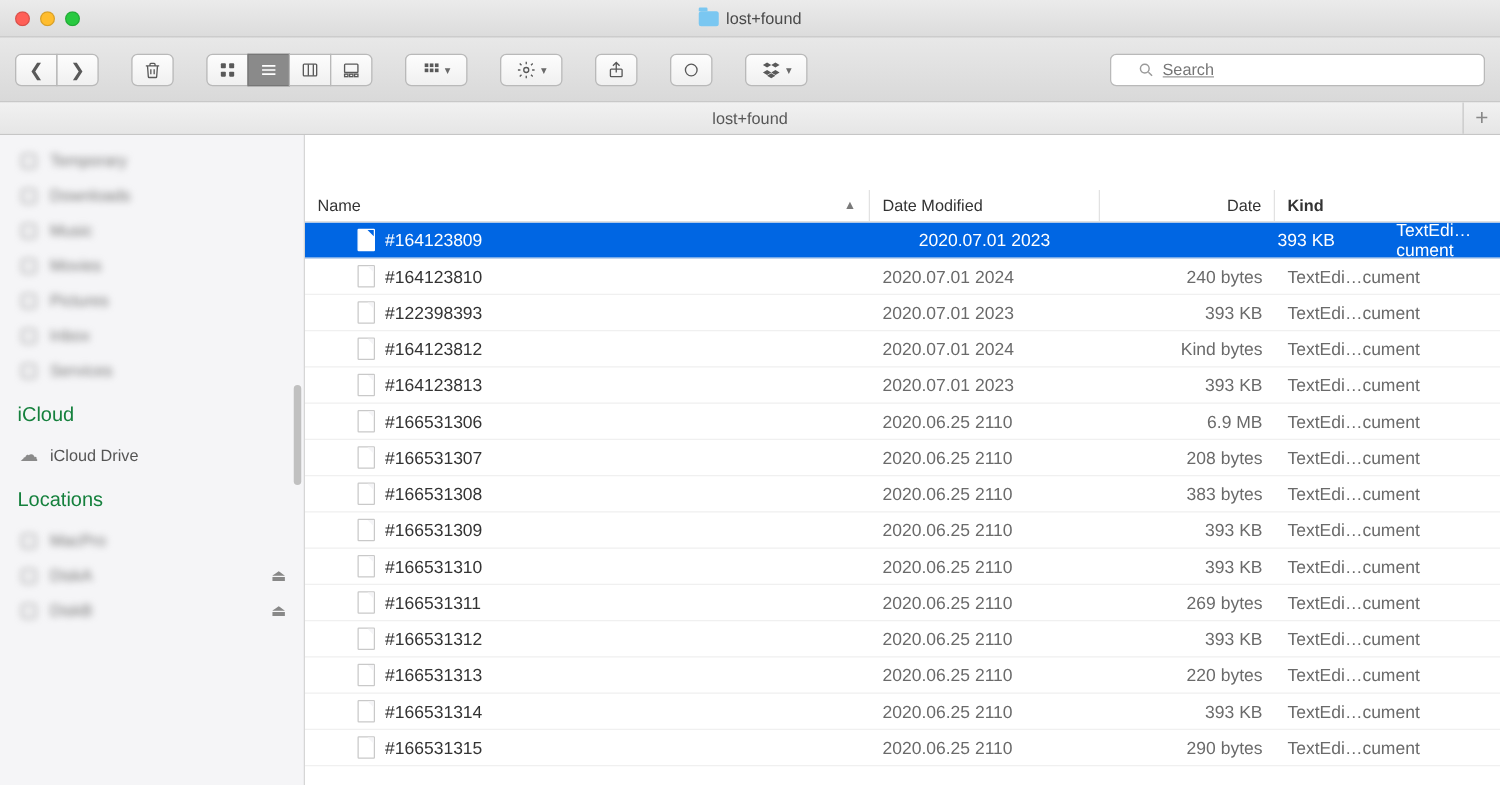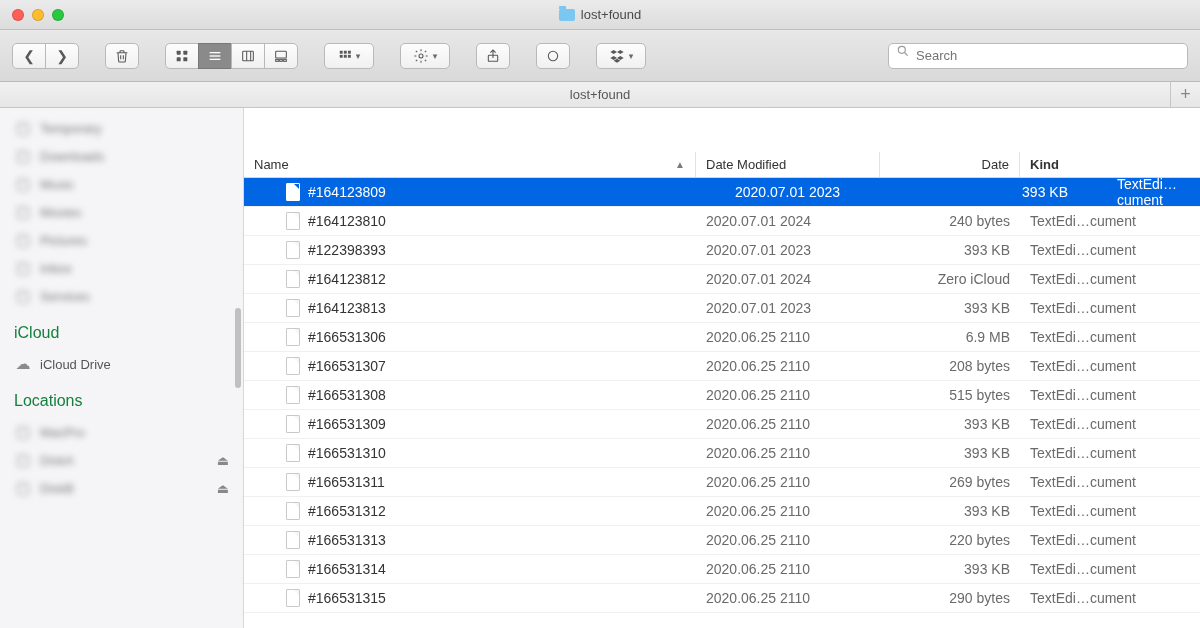--- a/index.html
+++ b/index.html
@@ -58,22 +58,22 @@
   color: #595959; font-size: 14px;
 }
 .tb-group .tb-btn { border-radius: 0; margin-left: -1px; }
 .tb-group .tb-btn:first-child { border-radius: 5px 0 0 5px; margin-left: 0; }
 .tb-group .tb-btn:last-child { border-radius: 0 5px 5px 0; }
 .tb-btn.active { background: #8a8a8a; color: #fff; border-color: #777; }
 .tb-btn svg { width: 16px; height: 16px; }
 .tb-spacer-sm { width: 6px; }
 .searchbox {
   flex: 1; height: 26px; background: #fff; border: 1px solid #b9b9b9; border-radius: 5px;
-  display: flex; padding: 0 7px; color: #9a9a9a; gap: 6px;
-  max-width: 300px; margin-left: auto;
+  display: flex; align-items: center; padding: 0 21px; color: #9a9a9a; gap: 6px;
+  max-width: 300px; margin-left: auto; text-decoration: underline;
 }
 .searchbox input { border: none; outline: none; font-size: 13px; flex: 1; background: transparent; color: #333; }
 
 
 .pathbar {
   height: 26px; background: linear-gradient(#f1f1f1, #e6e6e6);
   border-bottom: 1px solid #c6c6c6;
   display: flex; align-items: center; justify-content: center;
   color: #575757; font-size: 13px; position: relative;
 }
@@ -365,21 +365,21 @@
           <div class="c date">2020.07.01 2023</div>
           <div class="c size">393 KB</div>
           <div class="c kind">TextEdi…cument</div>
         </div>
         <div class="row">
           <div class="c name">
             <span class="file-icon"></span>
             <span>#164123812</span>
           </div>
           <div class="c date">2020.07.01 2024</div>
-          <div class="c size">Zero iCloud</div>
+          <div class="c size">Kind bytes</div>
           <div class="c kind">TextEdi…cument</div>
         </div>
         <div class="row">
           <div class="c name">
             <span class="file-icon"></span>
             <span>#164123813</span>
           </div>
           <div class="c date">2020.07.01 2023</div>
           <div class="c size">393 KB</div>
           <div class="c kind">TextEdi…cument</div>
@@ -401,21 +401,21 @@
           <div class="c date">2020.06.25 2110</div>
           <div class="c size">208 bytes</div>
           <div class="c kind">TextEdi…cument</div>
         </div>
         <div class="row">
           <div class="c name">
             <span class="file-icon"></span>
             <span>#166531308</span>
           </div>
           <div class="c date">2020.06.25 2110</div>
-          <div class="c size">515 bytes</div>
+          <div class="c size">383 bytes</div>
           <div class="c kind">TextEdi…cument</div>
         </div>
         <div class="row">
           <div class="c name">
             <span class="file-icon"></span>
             <span>#166531309</span>
           </div>
           <div class="c date">2020.06.25 2110</div>
           <div class="c size">393 KB</div>
           <div class="c kind">TextEdi…cument</div>

